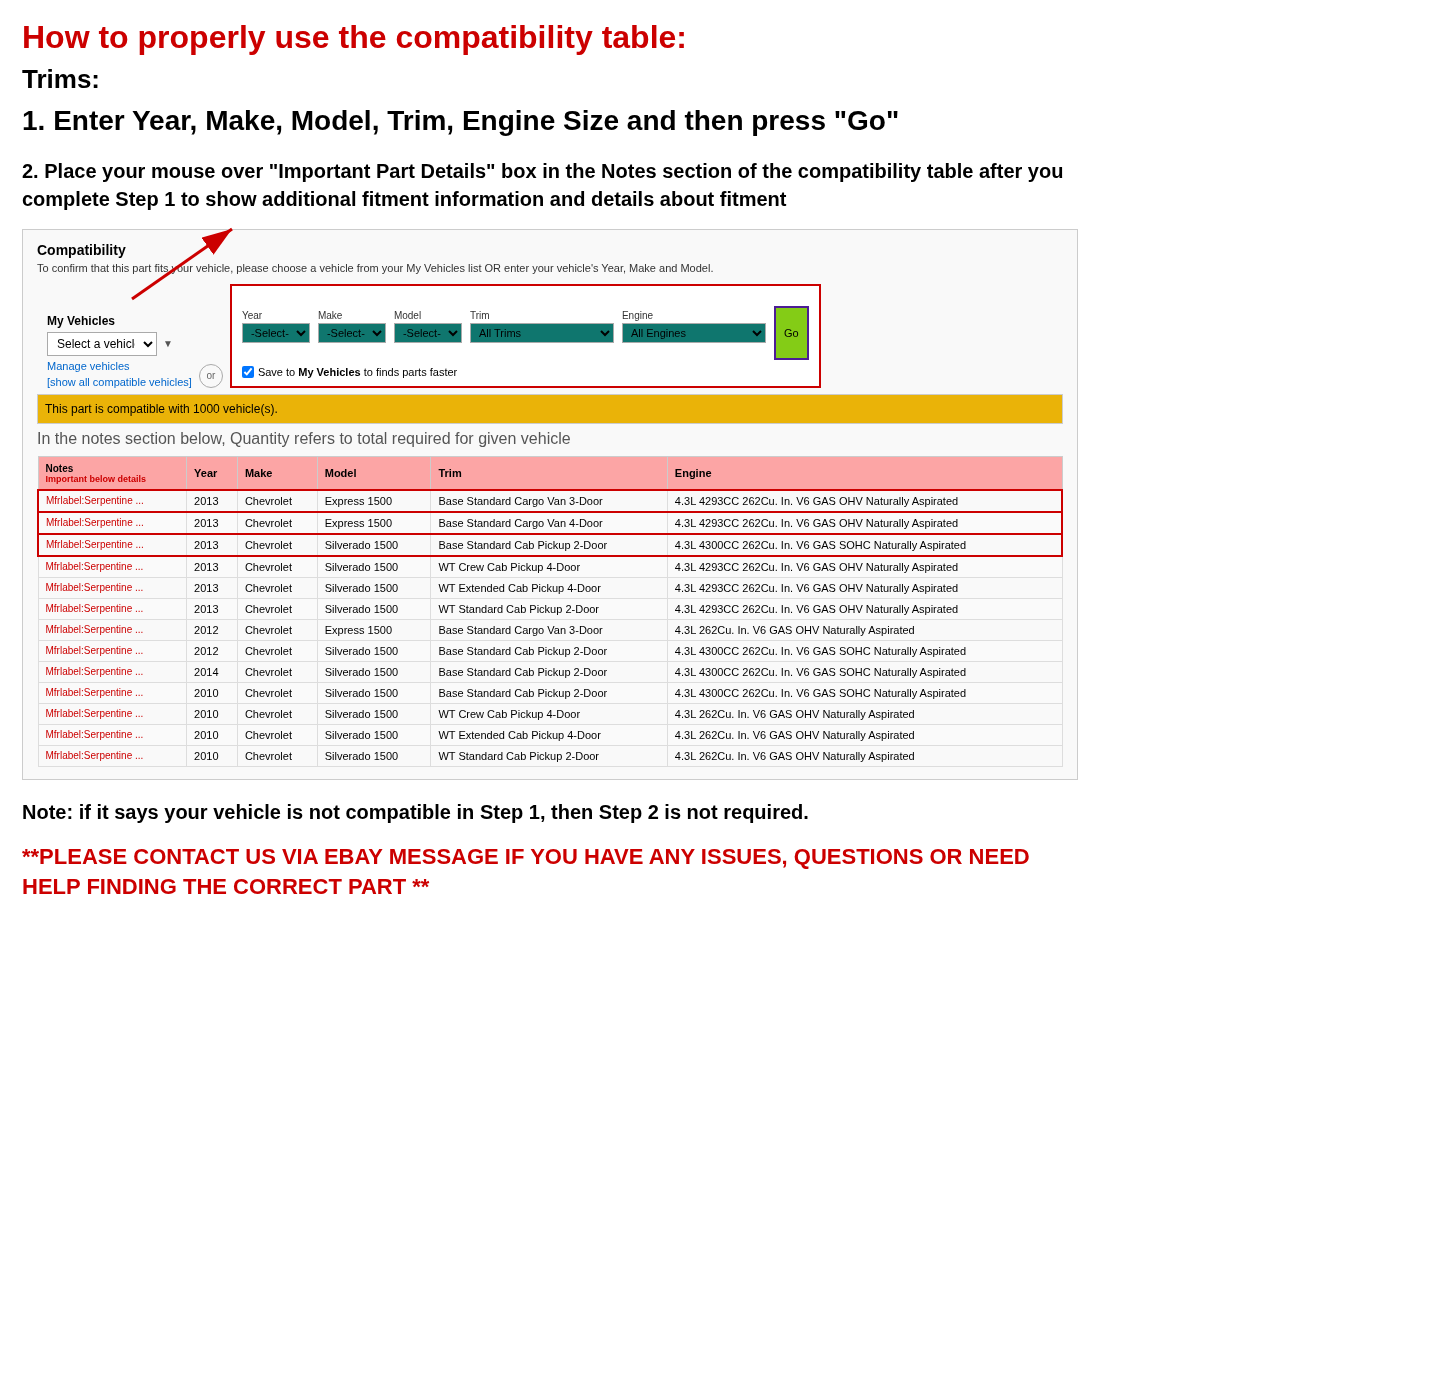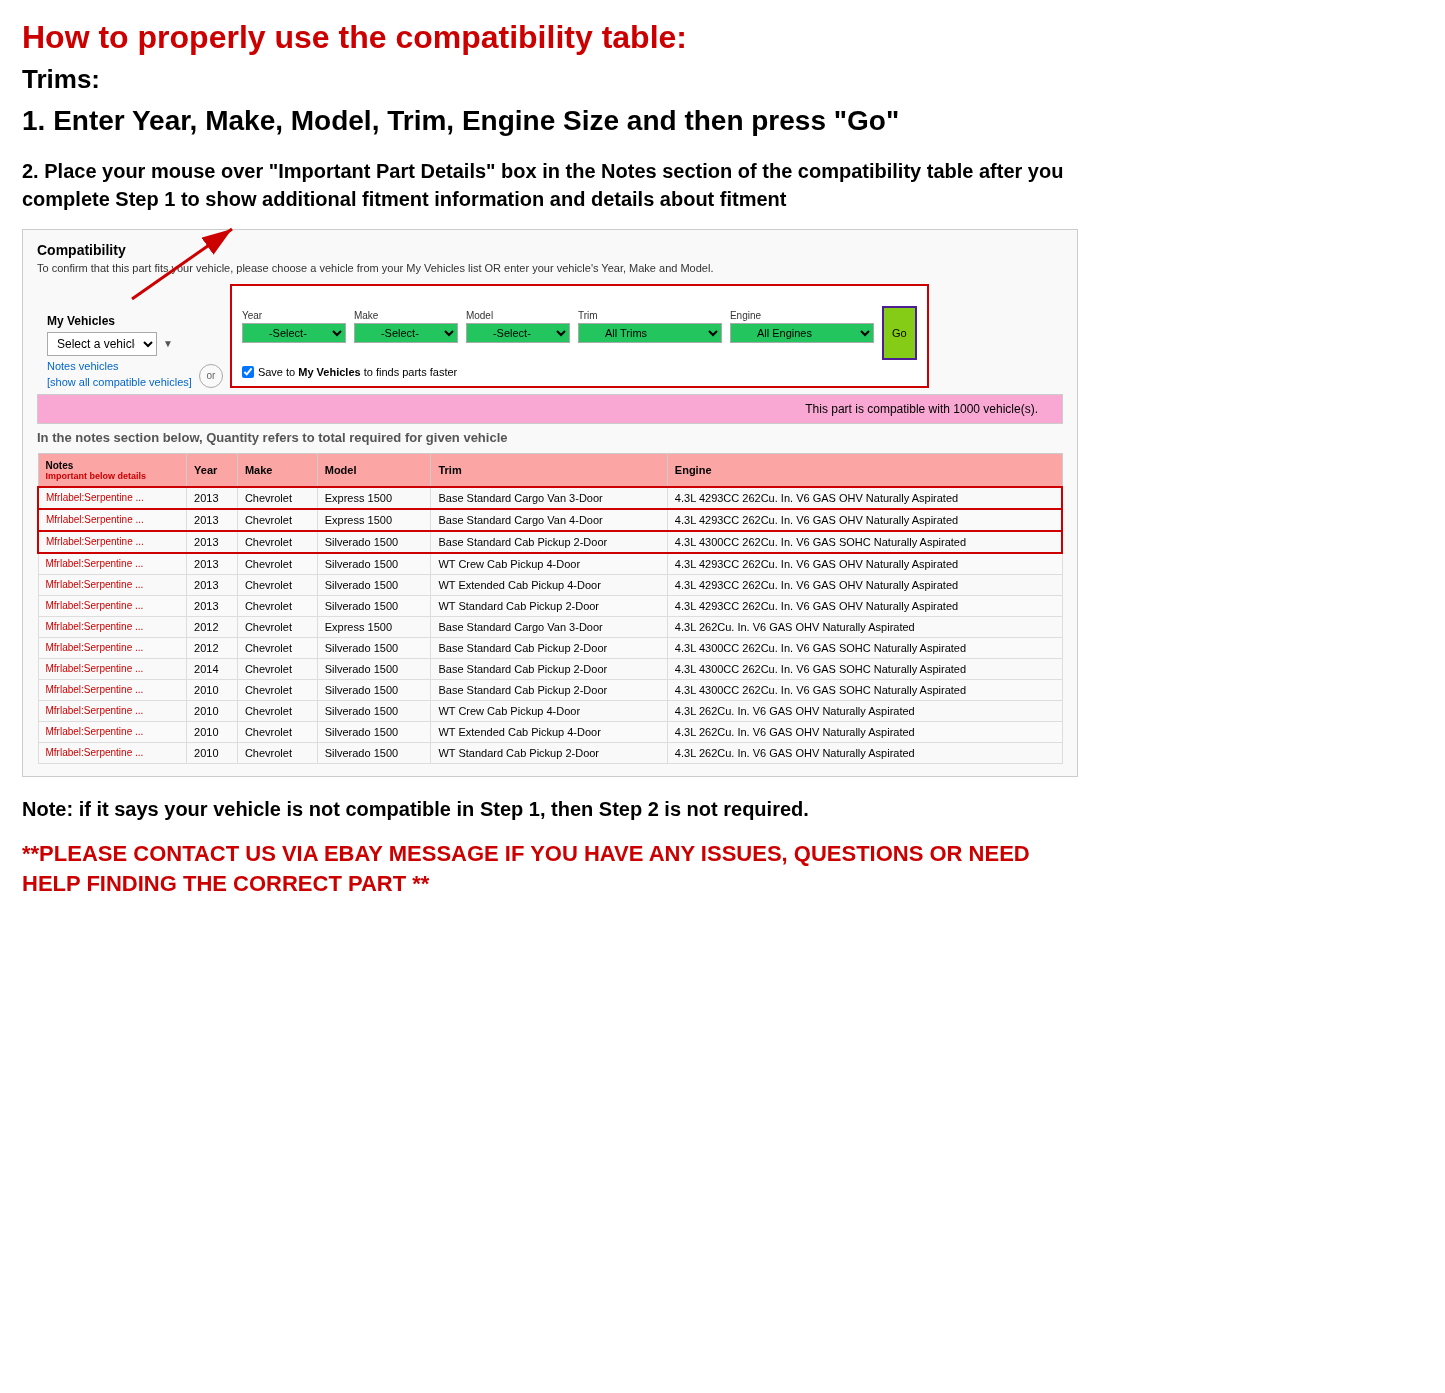--- a/index.html
+++ b/index.html
@@ -134,23 +134,23 @@
       display: flex;
       flex-direction: column;
     }
     .ymm-label {
       font-size: 10px;
       color: #333;
       margin-bottom: 2px;
     }
     .ymm-select {
       font-size: 11px;
-      padding: 2px 22px;
+      padding: 2px 4px;
       border: 1px solid #aaa;
-      background: #22c55e;
+      background: #0f766e;
     }
     .ymm-select-wide {
       width: 144px;
     }
     .go-btn {
       background: #84cc16;
       border: 2px solid #4c1d95;
       font-size: 11px;
       padding: 19px 8px;
       cursor: pointer;
@@ -167,32 +167,30 @@
       height: 12px;
     }
     .save-text {
       font-size: 11px;
     }
     .save-text b {
       font-weight: bold;
     }
     
     .compat-count-bar {
-      background: #f9a8d4;
+      background: #eab308;
       border: 1px solid #ccc;
-      padding: 7px 24px;
+      padding: 7px 7px;
       font-size: 12px;
       margin-bottom: 6px;
-      text-align: right;
     }
     .quantity-note {
-      font-size: 13px;
+      font-size: 16px;
       color: #555;
       margin-bottom: 8px;
-      font-weight: bold;
     }
     
     .compat-table {
       width: 100%;
       border-collapse: collapse;
       font-size: 11px;
     }
     .compat-table thead tr {
       background: #fca5a5;
     }
@@ -268,21 +266,21 @@
     <div class="compat-row">
 
       <div class="my-vehicles-section">
         <div class="my-vehicles-label">My Vehicles</div>
         <div class="vehicle-select-row">
           <select class="vehicle-select">
             <option>Select a vehicle</option>
           </select>
           <span class="chevron-icon">▼</span>
         </div>
-        <a class="manage-vehicles" href="#">Notes vehicles</a>
+        <a class="manage-vehicles" href="#">Manage vehicles</a>
         <a class="show-all" href="#">[show all compatible vehicles]</a>
       </div>
 
       <div class="or-circle">or</div>
 
       <div class="year-make-section">
         <div class="ymm-fields">
           <div class="ymm-group">
             <span class="ymm-label">Year</span>
             <select class="ymm-select">

